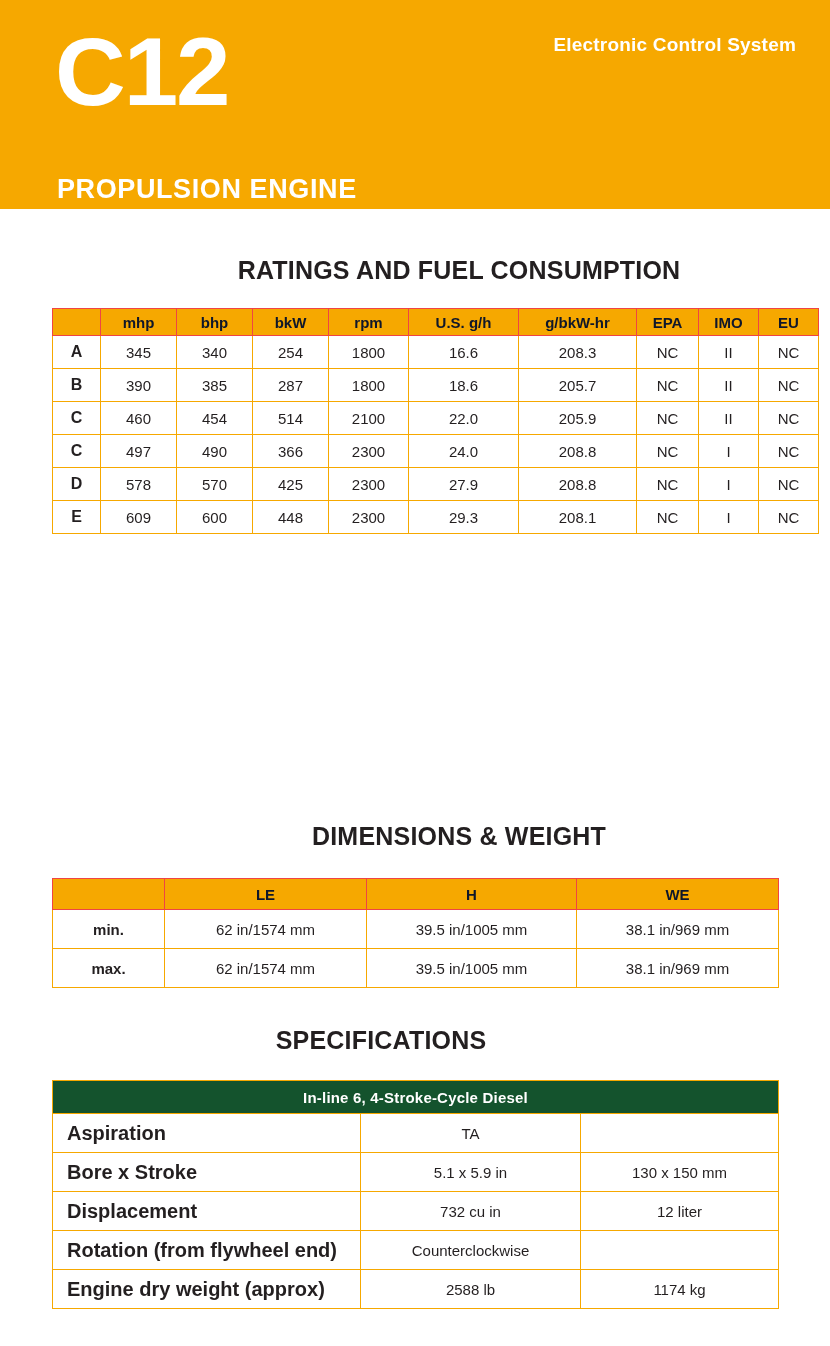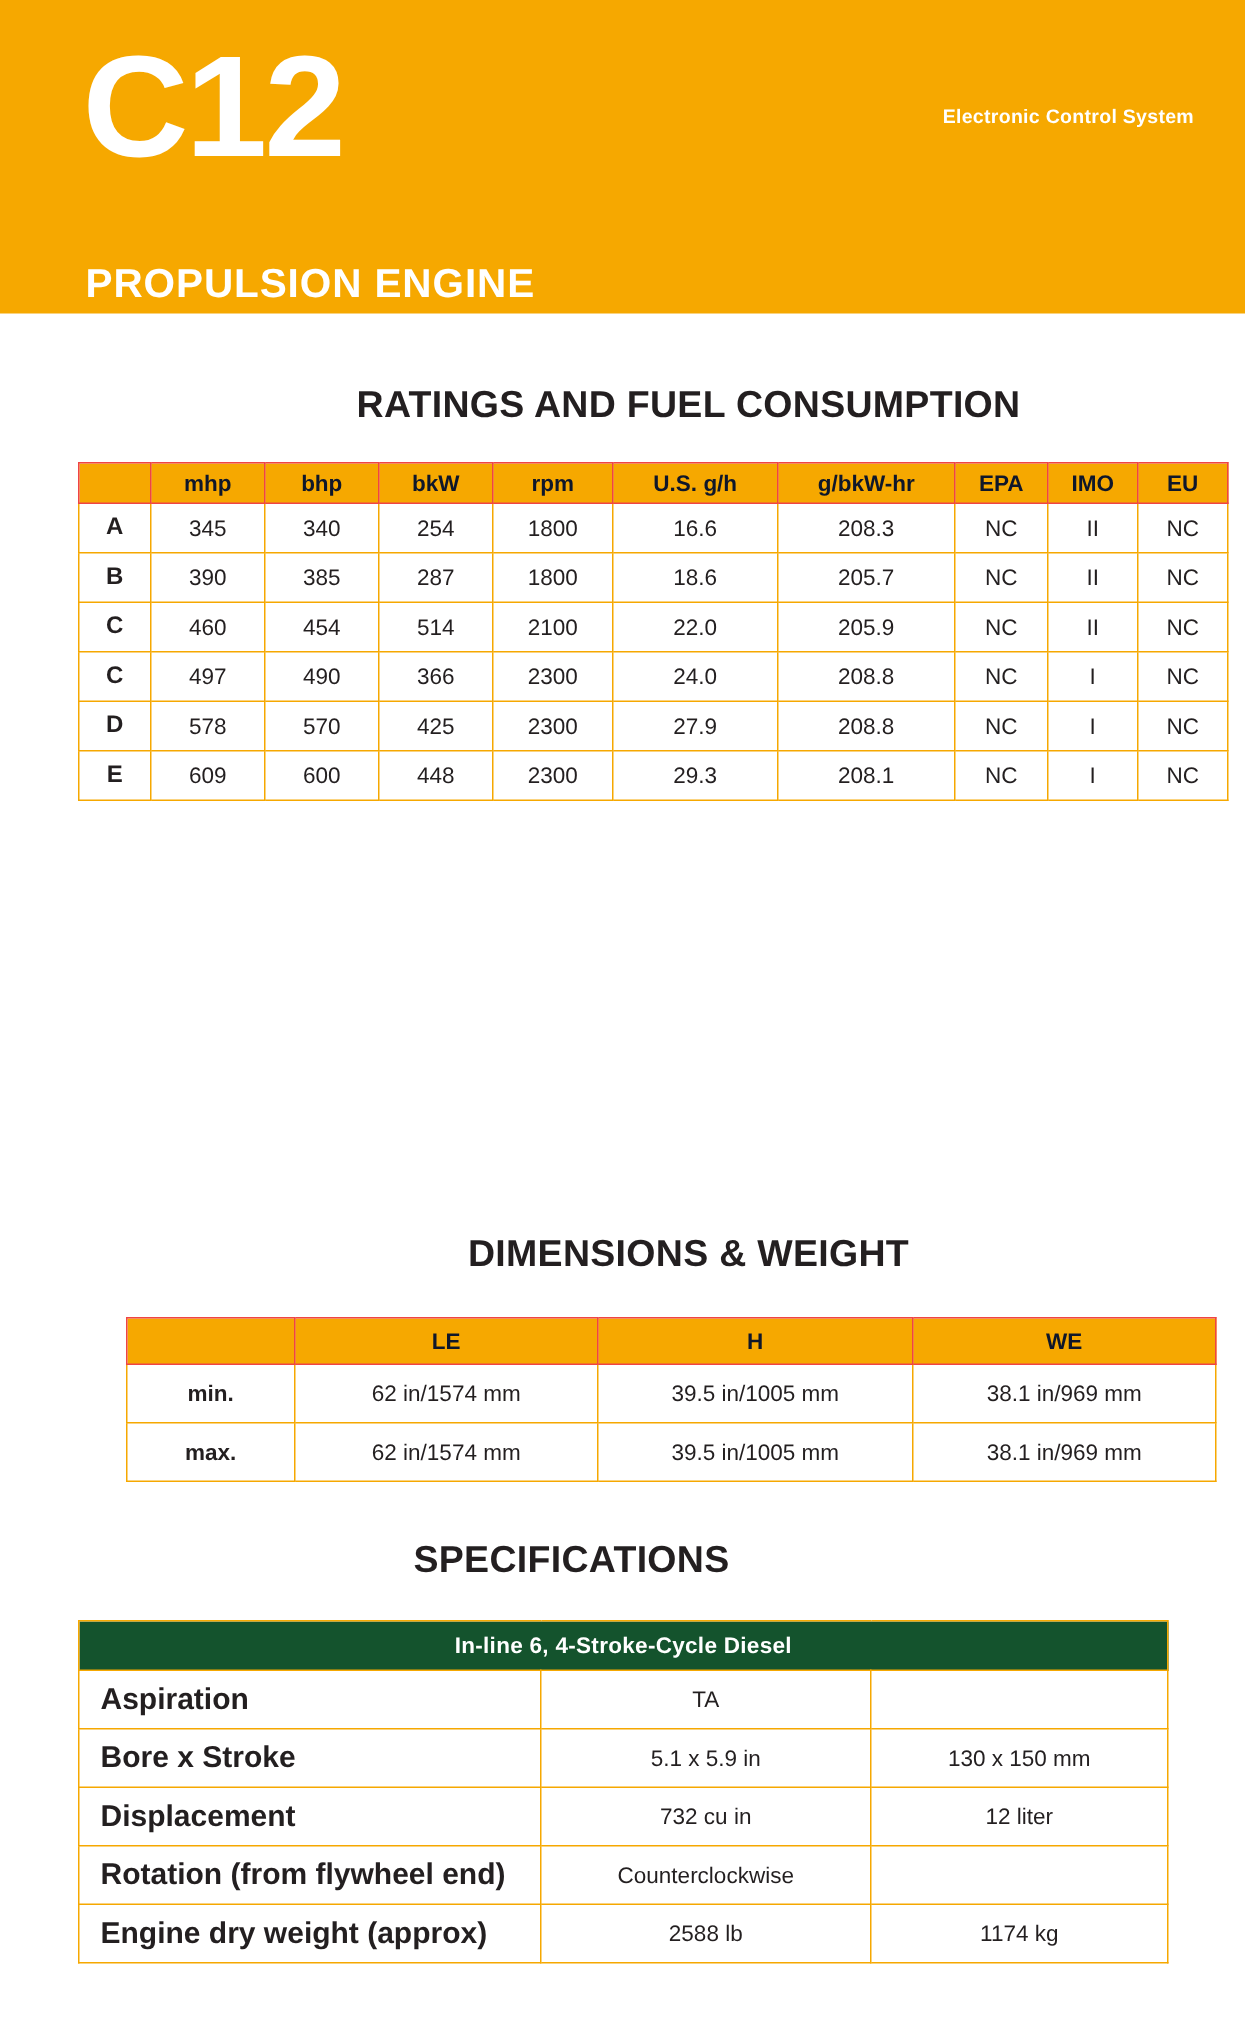--- a/index.html
+++ b/index.html
@@ -20,26 +20,25 @@
     position: relative;
     height: 209px;
     background: #f6a800;
     box-sizing: border-box;
     padding: 0;
   }
   .header-ecs {
     position: absolute;
     right: 34px;
     top: 34px;
-    font-size: 13px;
+    font-size: 19px;
     font-weight: bold;
     letter-spacing: 0.2px;
     color: #ffffff;
     font-family: "Liberation Sans", sans-serif;
-    margin-top: 36px;
   }
   .header-model {
     position: absolute;
     left: 55px;
     top: 24px;
     font-size: 96px;
     line-height: 96px;
     font-weight: bold;
     color: #ffffff;
     letter-spacing: -2px;
@@ -110,21 +109,20 @@
   }
   #ratings-table thead th.corner {
     background: #f6a800;
   }
 
   
   #dims-wrap {
     position: absolute;
     left: 52px;
     top: 878px;
-    margin-left: 32px;
   }
   #dims-table { width: 726px; }
   #dims-table thead th { height: 30px; }
   #dims-table tbody td { height: 38px; }
   #dims-table tbody td.rowlabel { font-weight: bold; }
 
   
   #specs-wrap {
     position: absolute;
     left: 52px;

